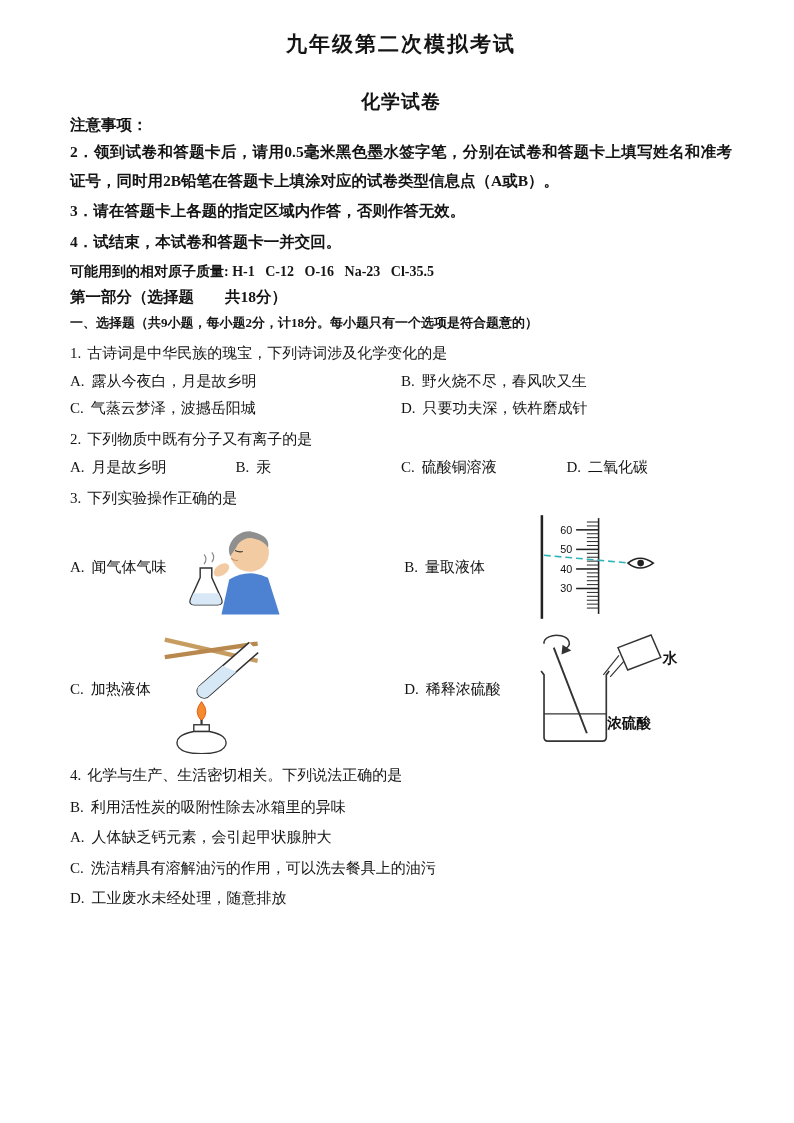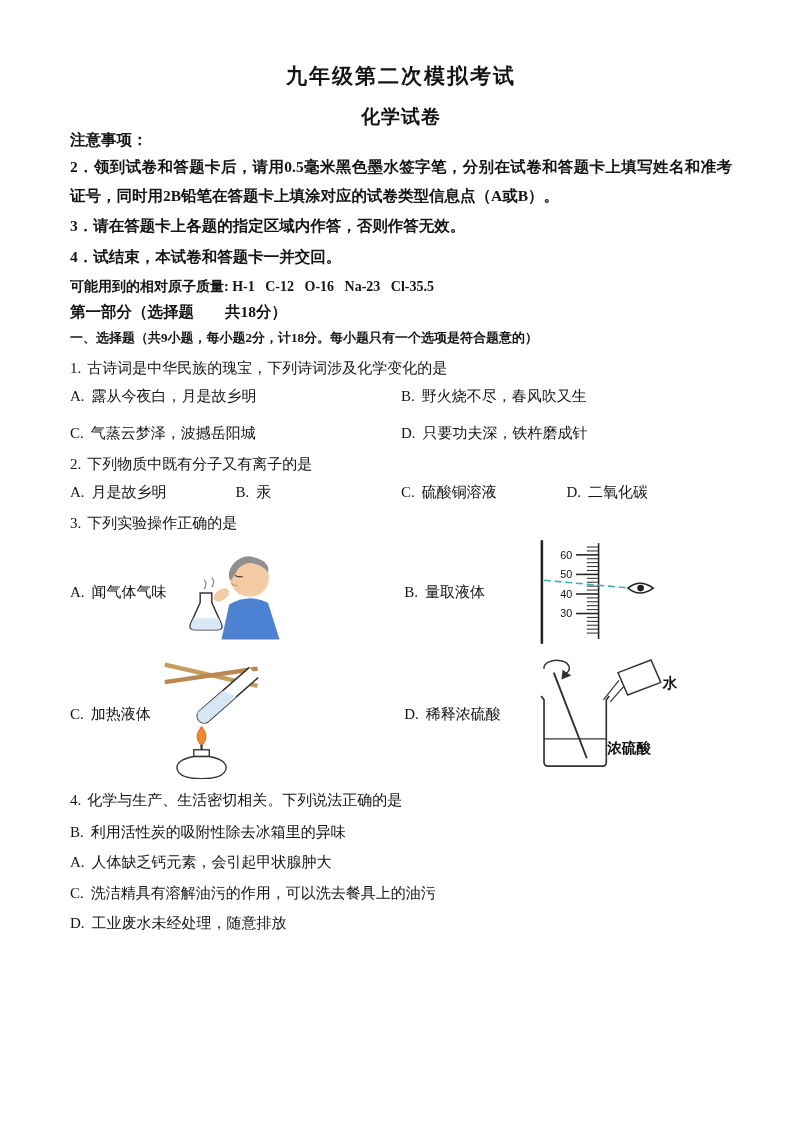--- a/index.html
+++ b/index.html
@@ -1,32 +1,32 @@
 <!DOCTYPE html>
 <html><head>
 <meta charset="utf-8">
 <style>
   html, body { margin: 0; padding: 0; background: #ffffff; }
   .page {
     width: 794px; height: 937px; margin: 0 auto; background: #fff;
-    box-sizing: border-box; padding: 62px 62px 28px 70px;
+    box-sizing: border-box; padding: 30px 62px 28px 70px;
     font-family: "Liberation Serif", "DejaVu Serif", serif; color: #141414;
     overflow: hidden;
   }
   .title { font-size: 21px; font-weight: 700; text-align: center; letter-spacing: 2px; }
-  .subtitle { font-size: 19px; font-weight: 700; text-align: center; margin-top: 14px; letter-spacing: 1px; }
+  .subtitle { font-size: 19px; font-weight: 700; text-align: center; margin-top: 31px; letter-spacing: 1px; }
   .notice-heading { font-size: 15.5px; font-weight: 700; }
   .notice { font-size: 15.5px; font-weight: 700; line-height: 1.85; margin: 2px 0 0 0; text-align: justify; }
   .atomic { font-size: 14px; font-weight: 700; margin-top: 6px; white-space: pre-wrap; }
   .part-title { font-size: 15.5px; font-weight: 700; text-align: left; margin-top: 6px; white-space: pre-wrap; }
   .section-heading { font-size: 13px; font-weight: 700; margin-top: 6px; }
   .q { font-size: 15px; margin-top: 10px; }
   .stem { line-height: 1.55; }
   .qnum { margin-right: 6px; }
-  .opt-grid-2 { display: grid; grid-template-columns: 1fr 1fr; margin-top: 7px; row-gap: 18px; }
+  .opt-grid-2 { display: grid; grid-template-columns: 1fr 1fr; margin-top: 7px; row-gap: 8px; }
   .opt-grid-4 { display: grid; grid-template-columns: 1fr 1fr 1fr 1fr; margin-top: 7px; }
   .opt-list .option { margin-top: 8px; line-height: 1.5; }
   .opt-label { margin-right: 7px; }
   .fig-grid { display: grid; grid-template-columns: 1.02fr 1fr; margin-top: 2px; row-gap: 2px; }
   .fig-cell { display: flex; align-items: center; gap: 8px; }
   .fig-cell svg { display: block; flex: none; }
   .fig-label { white-space: nowrap; }
   .fig-num { font-family: "Liberation Sans", "DejaVu Sans", sans-serif; font-size: 11px; fill: #111; }
   .fig-cjk { font-family: "Liberation Serif", "DejaVu Serif", serif; font-weight: 700; font-size: 15px; fill: #111; }
 </style>

